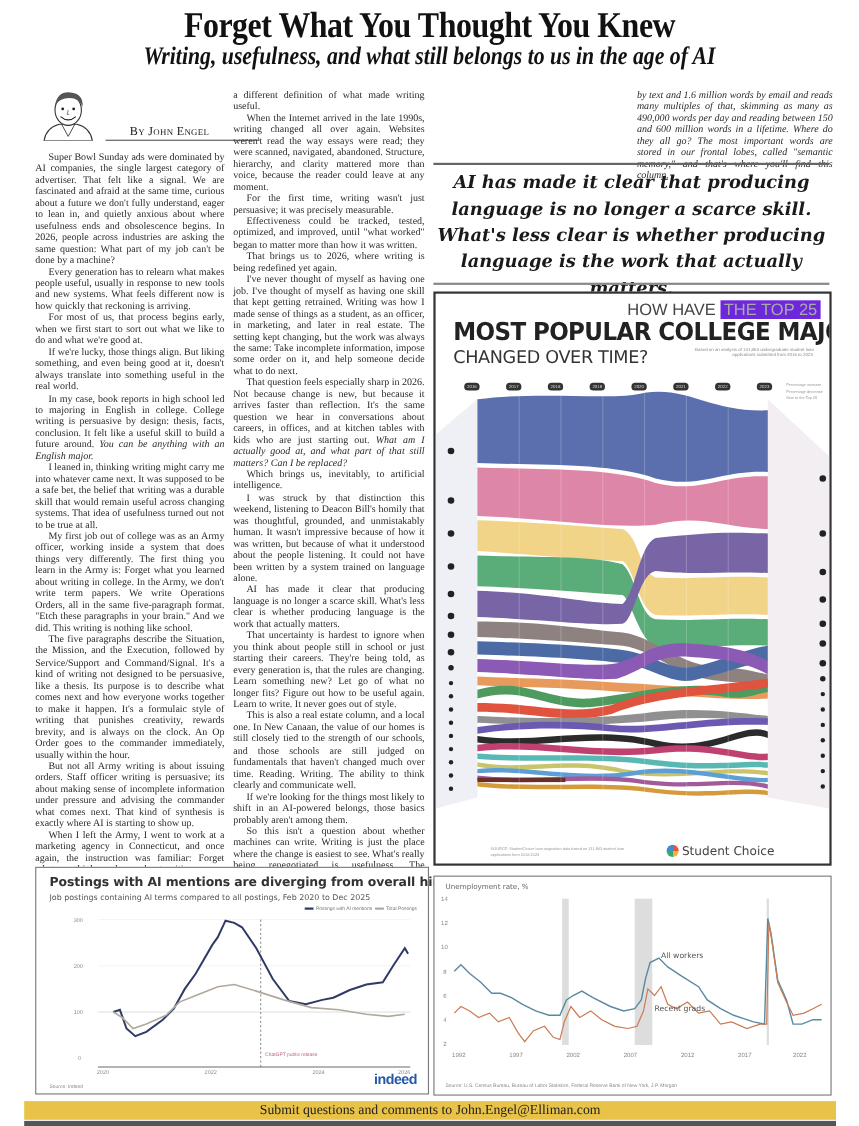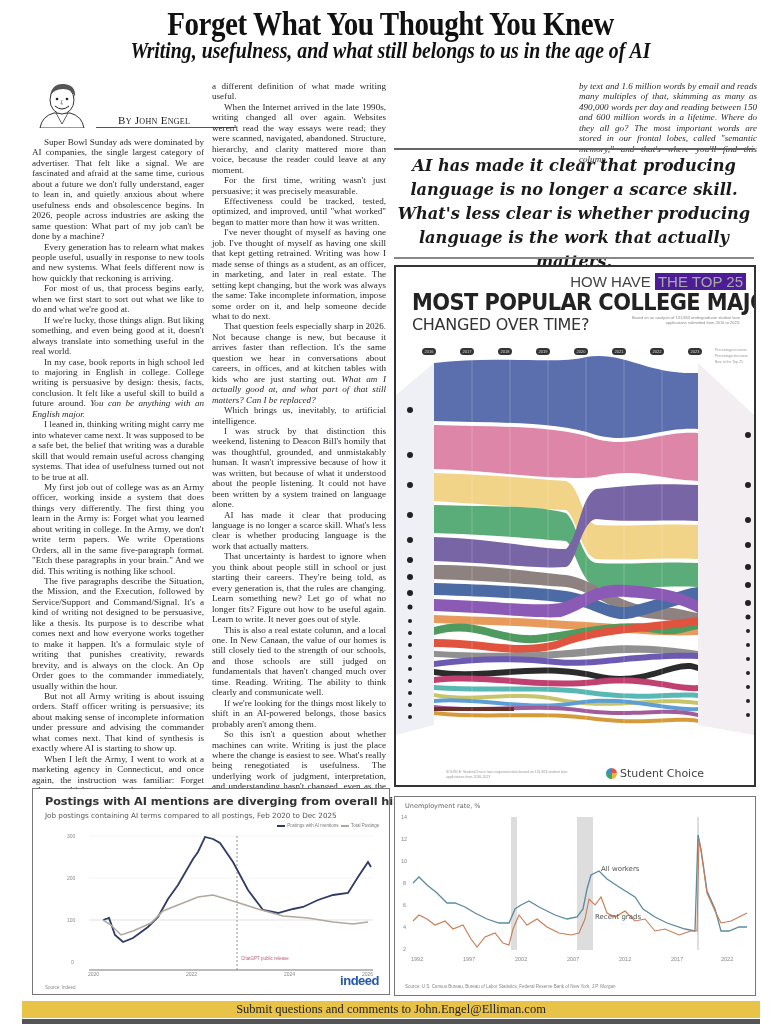--- a/index.html
+++ b/index.html
@@ -26,21 +26,21 @@
   .col4 { left: 579px; top: 81px; width: 178px; font-style: italic; }
   .col3 .bio, .col4 { font-style: italic; }
 
   .pull-rule-top { position: absolute; left: 394px; top: 148px; width: 360px; height: 2px; background: #666; }
   .pull-rule-bot { position: absolute; left: 394px; top: 257px; width: 360px; height: 2px; background: #888; }
   .pullquote { position: absolute; left: 394px; top: 154px; width: 360px; text-align: center;
     font-family: "DejaVu Serif", serif; font-style: italic; font-weight: bold; font-size: 16.2px; line-height: 24px; color: #1a1a1a; }
 
   .majors-frame { position: absolute; left: 394px; top: 265px; width: 362px; height: 522px; border: 2px solid #333; background: #fff; overflow: hidden; }
   .mj-howhave { position: absolute; right: 8px; top: 6px; font-family: "Liberation Sans", sans-serif; font-size: 15px; color: #444; font-weight: 300; }
-  .mj-howhave span.dark { background: #4c1d95; color: #aaa; padding: 0 3px; }
+  .mj-howhave span.dark { background: #6d28d9; color: #aaa; padding: 0 3px; }
   .mj-title { position: absolute; left: 16px; top: 22px; font-family: "DejaVu Sans", sans-serif; font-weight: bold; font-size: 22.5px; color: #222; letter-spacing: -0.6px; transform: scaleX(0.93); transform-origin: left; white-space: nowrap; }
   .mj-sub { position: absolute; left: 16px; top: 48px; font-family: "DejaVu Sans", sans-serif; font-size: 16px; color: #333; letter-spacing: -0.3px; }
   .mj-note { position: absolute; right: 14px; top: 48px; width: 120px; text-align: right; font-family: "Liberation Sans", sans-serif; font-size: 4px; color: #888; line-height: 5px; }
   .mj-legend { position: absolute; right: 6px; top: 80px; font-family: "Liberation Sans", sans-serif; font-size: 3.5px; color: #999; line-height: 6px; }
   .mj-years { position: absolute; left: 26px; top: 81px; width: 280px; height: 8px; }
   .mj-year { position: absolute; top: 0; width: 14px; height: 7px; background: #333; color: #ddd; border-radius: 4px; font-family: "Liberation Sans", sans-serif; font-size: 4px; line-height: 7px; text-align: center; }
   .mj-chart { position: absolute; left: 0; top: 88px; width: 358px; height: 380px; }
   .mj-brand { position: absolute; right: 50px; top: 500px; font-family: "DejaVu Sans", sans-serif; font-size: 11px; color: #444; margin-left: 20px; }
   .mj-brand-icon { display: inline-block; width: 11px; height: 11px; border-radius: 50%;
     background: conic-gradient(#e8543b 0 25%, #f2b33d 25% 50%, #3aa76d 50% 75%, #3b8ed0 75% 100%); vertical-align: -2px; margin-right: 3px; }
@@ -98,20 +98,21 @@
   <p>When I left the Army, I went to work at a marketing agency in Connecticut, and once again, the instruction was familiar: Forget what you think you know about writing.</p>
   <p>Writing now meant sales letters, proposals, and PowerPoint slides -- writing designed to persuade rather than command.</p>
   <p>Different setting, different rules, and once again,</p>
 </div>
 
 <div class="col col2">
   <p class="noindent">a different definition of what made writing useful.</p>
   <p>When the Internet arrived in the late 1990s, writing changed all over again. Websites weren't read the way essays were read; they were scanned, navigated, abandoned. Structure, hierarchy, and clarity mattered more than voice, because the reader could leave at any moment.</p>
   <p>For the first time, writing wasn't just persuasive; it was precisely measurable.</p>
   <p>Effectiveness could be tracked, tested, optimized, and improved, until "what worked" began to matter more than how it was written.</p>
+  <p>That brings us to 2026, where writing is being redefined yet again.</p>
   <p>I've never thought of myself as having one job. I've thought of myself as having one skill that kept getting retrained. Writing was how I made sense of things as a student, as an officer, in marketing, and later in real estate. The setting kept changing, but the work was always the same: Take incomplete information, impose some order on it, and help someone decide what to do next.</p>
   <p><span>That question feels especially sharp in 2026. Not because change is new, but because it arrives faster than reflection. It's the same question we hear in conversations about careers, in offices, and at kitchen tables with kids who are just starting out.</span> <em>What am I actually good at, and what part of that still matters? Can I be replaced?</em></p>
   <p>Which brings us, inevitably, to artificial intelligence.</p>
   <p>I was struck by that distinction this weekend, listening to Deacon Bill's homily that was thoughtful, grounded, and unmistakably human. It wasn't impressive because of how it was written, but because of what it understood about the people listening. It could not have been written by a system trained on language alone.</p>
   <p>AI has made it clear that producing language is no longer a scarce skill. What's less clear is whether producing language is the work that actually matters.</p>
   <p>That uncertainty is hardest to ignore when you think about people still in school or just starting their careers. They're being told, as every generation is, that the rules are changing. Learn something new? Let go of what no longer fits? Figure out how to be useful again. Learn to write. It never goes out of style.</p>
   <p>This is also a real estate column, and a local one. In New Canaan, the value of our homes is still closely tied to the strength of our schools, and those schools are still judged on fundamentals that haven't changed much over time. Reading. Writing. The ability to think clearly and communicate well.</p>
   <p>If we're looking for the things most likely to shift in an AI-powered belongs, those basics probably aren't among them.</p>
   <p>So this isn't a question about whether machines can write. Writing is just the place where the change is easiest to see. What's really being renegotiated is usefulness. The underlying work of judgment, interpretation, and understanding hasn't changed, even as the systems around it keep resetting the terms. Each time that happens, we mistake a new</p>
 </div>

